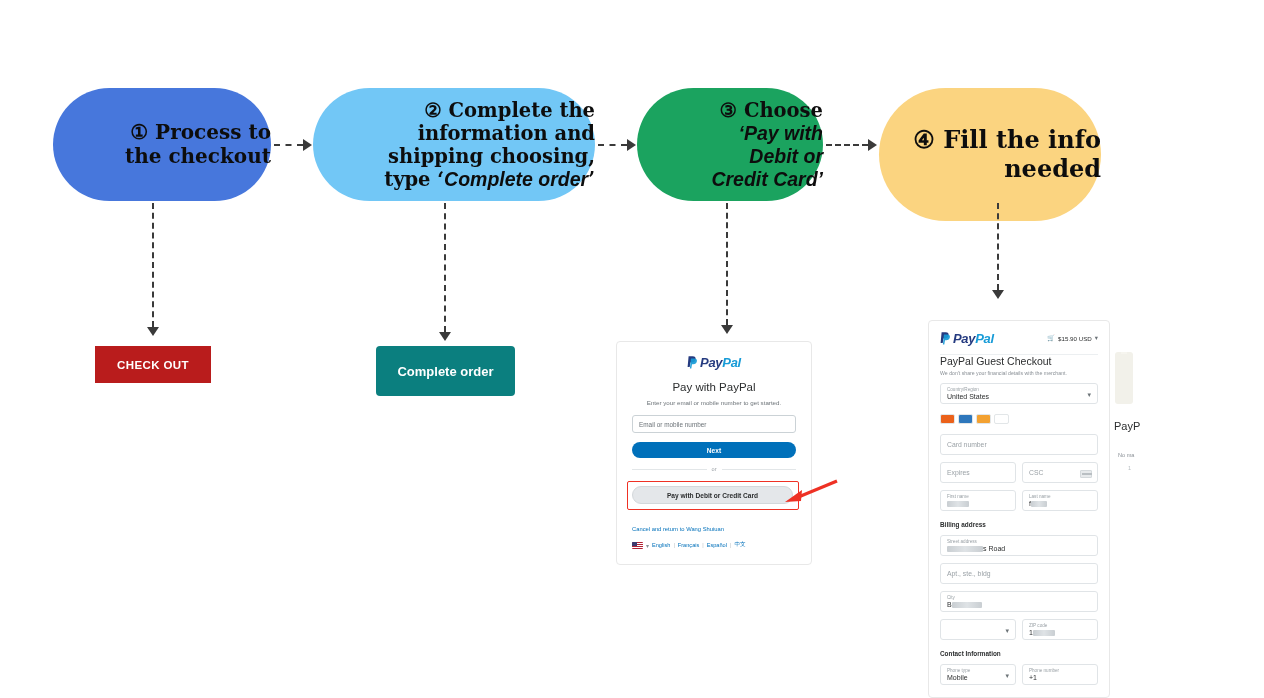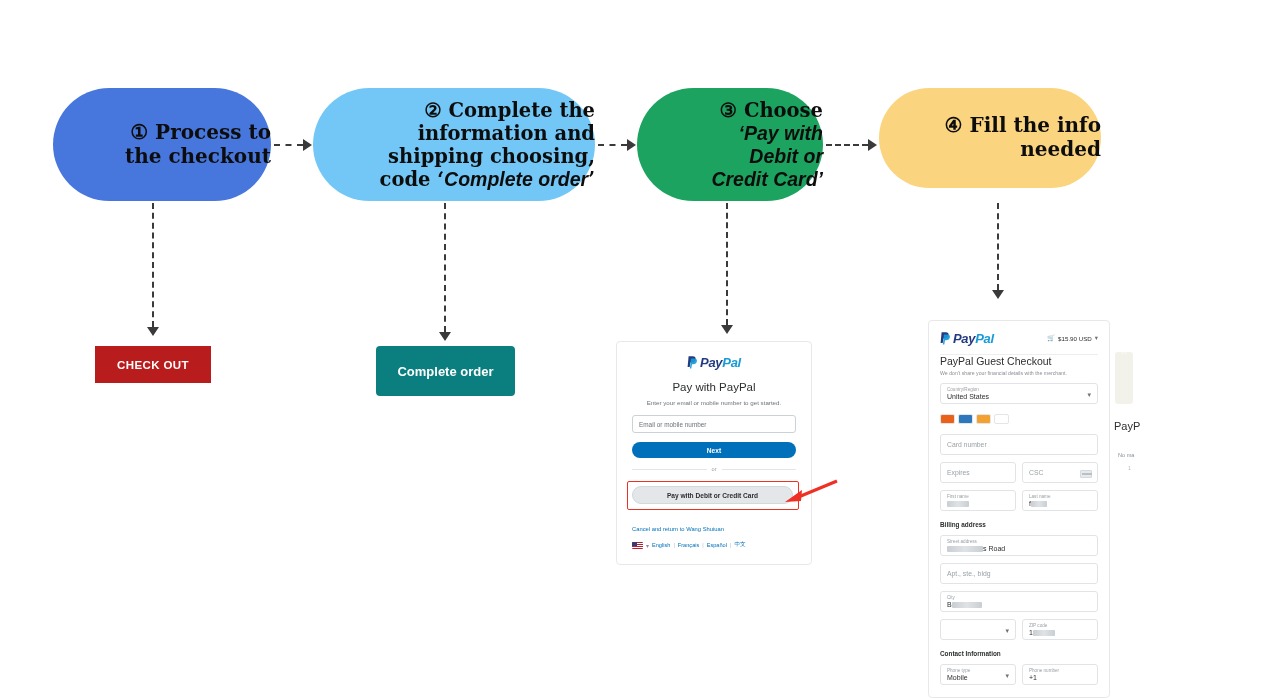--- a/index.html
+++ b/index.html
@@ -28,21 +28,21 @@
   .pill .inner { width:108%; }
   .pill .it {
     font-family:"Liberation Sans", sans-serif;
     font-style:italic;
     font-weight:bold;
   }
 
   #pill-1 { left:53px;  top:88px;  width:218px; height:113px; background:#4777DC; font-size:20px; }
   #pill-2 { left:313px; top:88px;  width:282px; height:113px; background:#72C7F6; font-size:19.5px; }
   #pill-3 { left:637px; top:88px;  width:186px; height:113px; background:#1BA35F; font-size:19.5px; }
-  #pill-4 { left:879px; top:88px;  width:222px; height:100px; background:#FBD480; font-size:20px; }
+  #pill-4 { left:879px; top:88px;  width:222px; height:133px; background:#FBD480; font-size:24px; }
 
   
   .h-arrow { position:absolute; height:14px; }
   .h-arrow .line {
     position:absolute; left:0; top:6px; height:0;
     border-top:2px dashed #3a3a3a;
   }
   .h-arrow .head {
     position:absolute; top:1px; width:0; height:0;
     border-top:6px solid transparent;
@@ -243,21 +243,21 @@
     <span>the checkout</span>
   </div>
 </div>
 
 <div class="pill" id="pill-2">
   <div class="inner">
     <span>②</span>
     <span>Complete the</span><br>
     <span>information and</span><br>
     <span>shipping choosing,</span><br>
-    <span>code ‘</span><span class="it">Complete order</span><span>’</span>
+    <span>type ‘</span><span class="it">Complete order</span><span>’</span>
   </div>
 </div>
 
 <div class="pill" id="pill-3">
   <div class="inner">
     <span>③</span>
     <span>Choose</span><br>
     <span class="it">‘Pay with</span><br>
     <span class="it">Debit or</span><br>
     <span class="it">Credit Card’</span>

